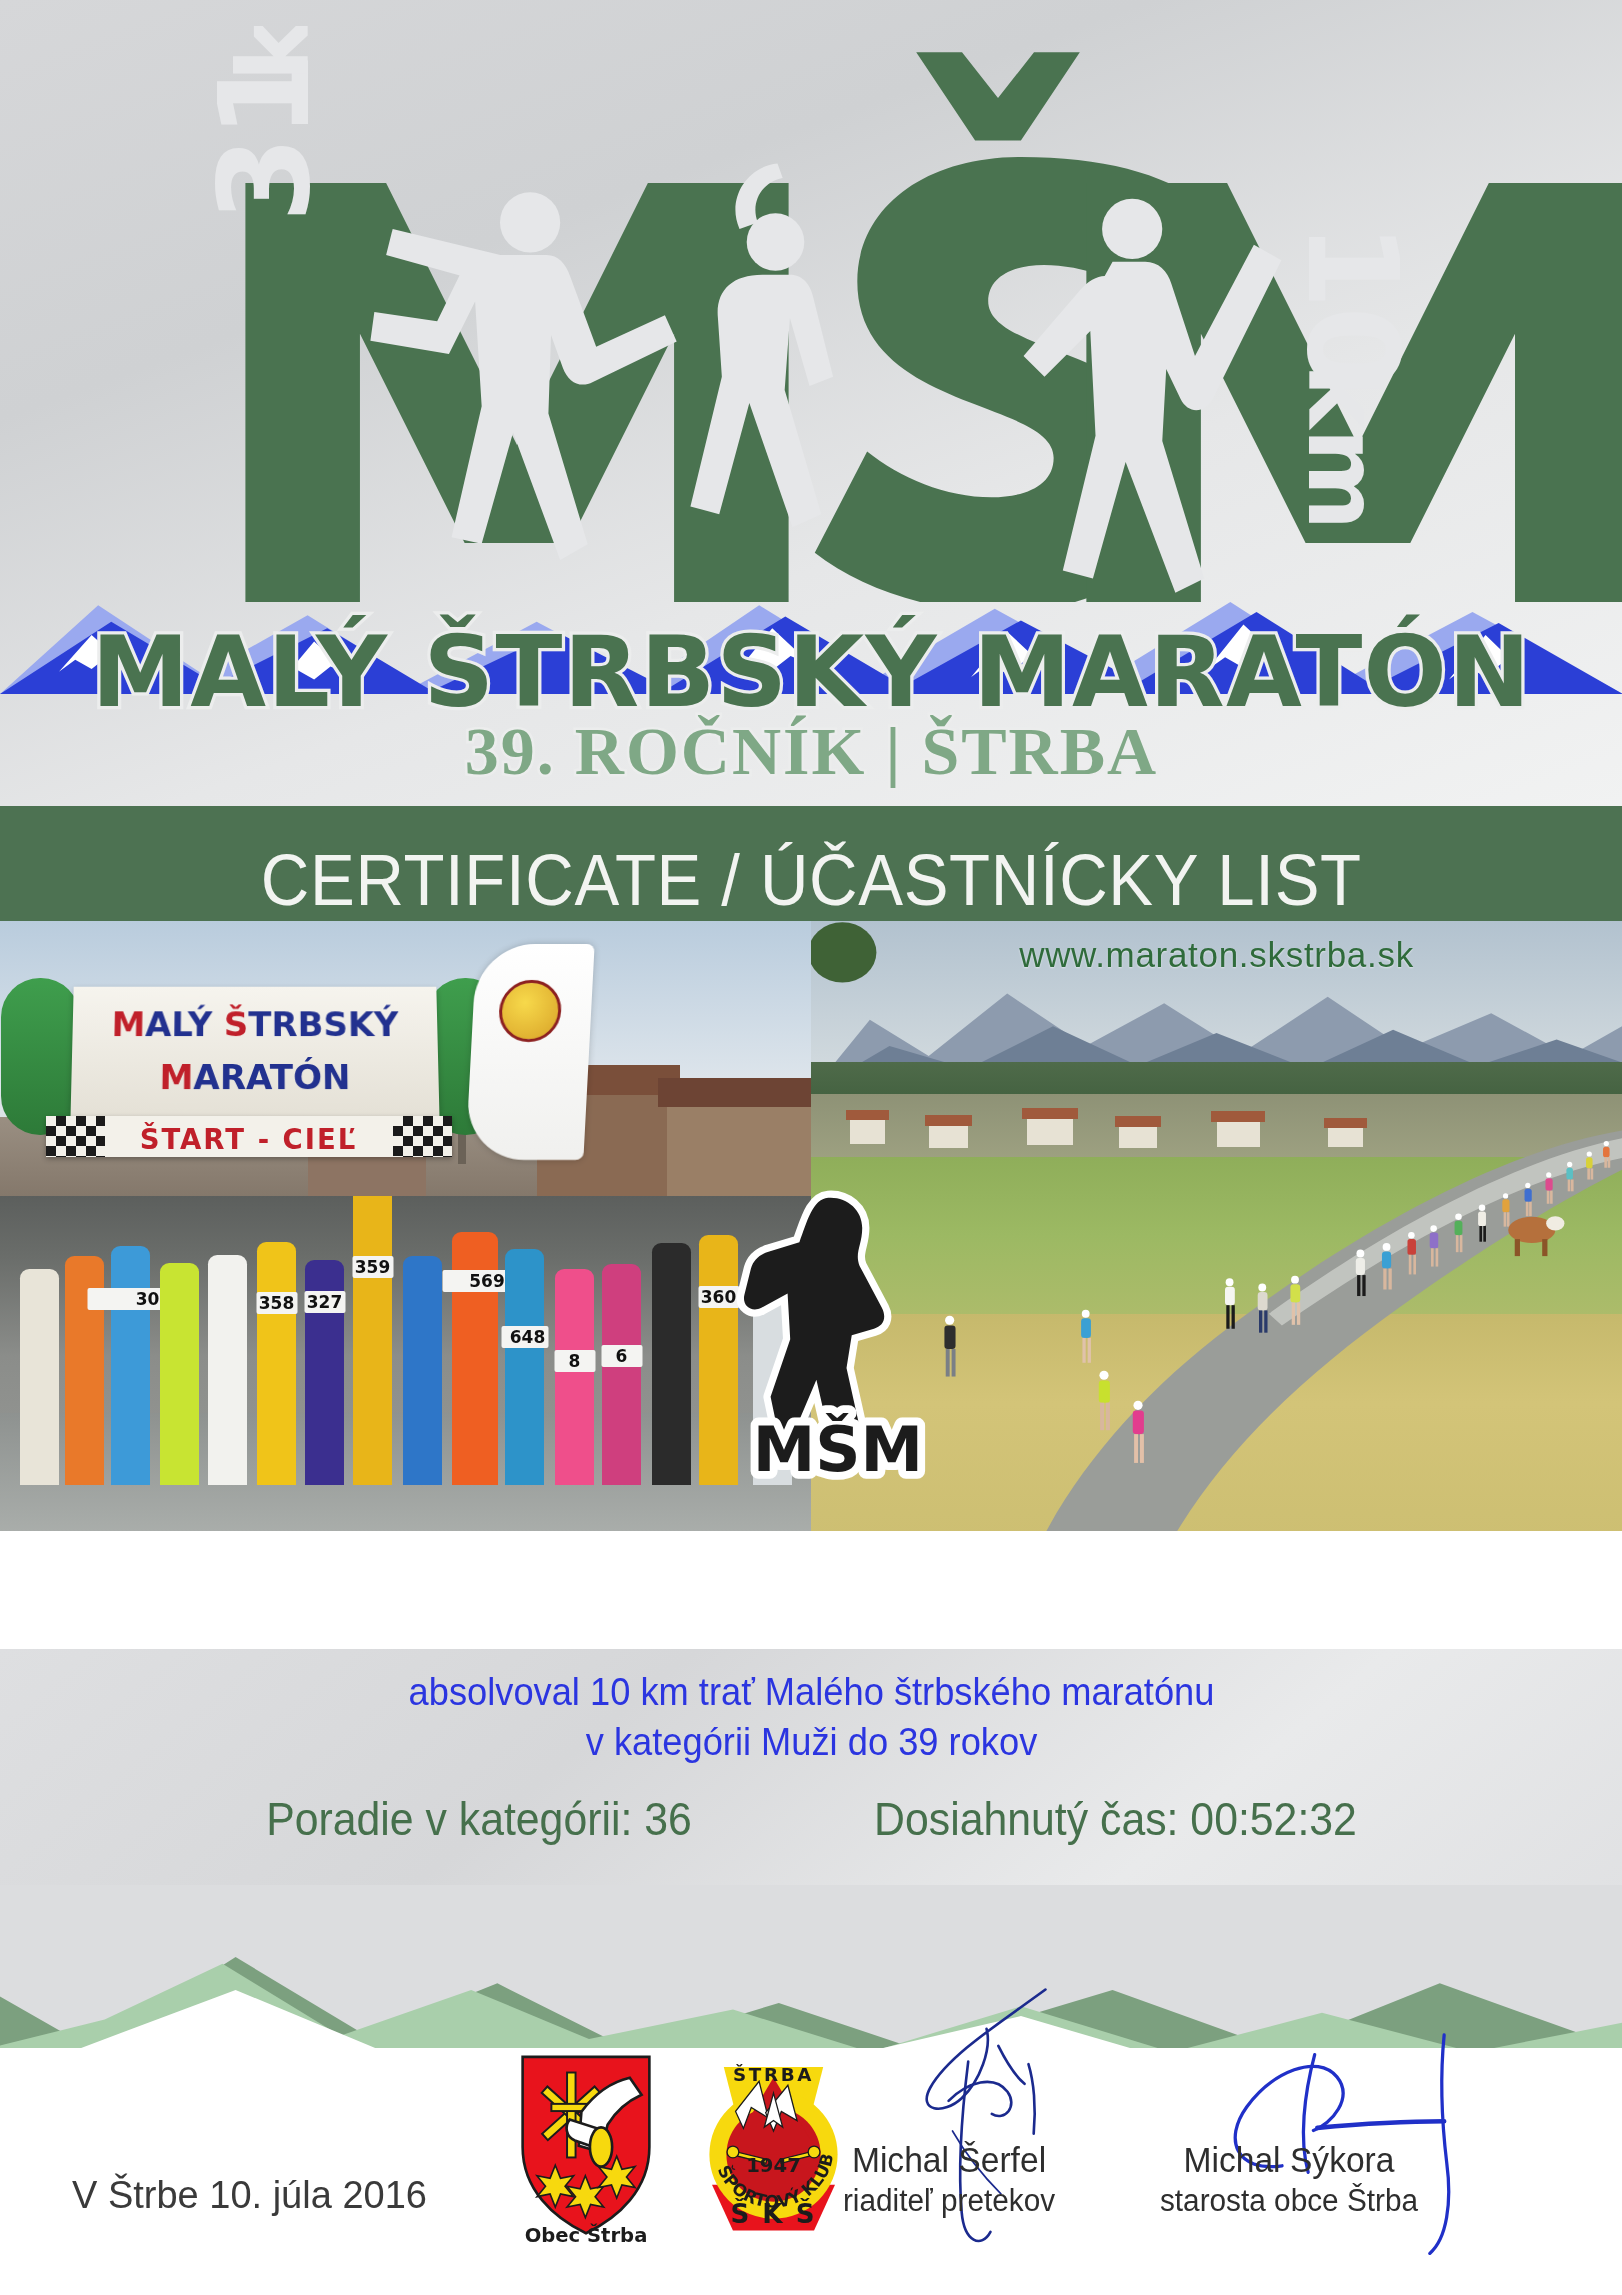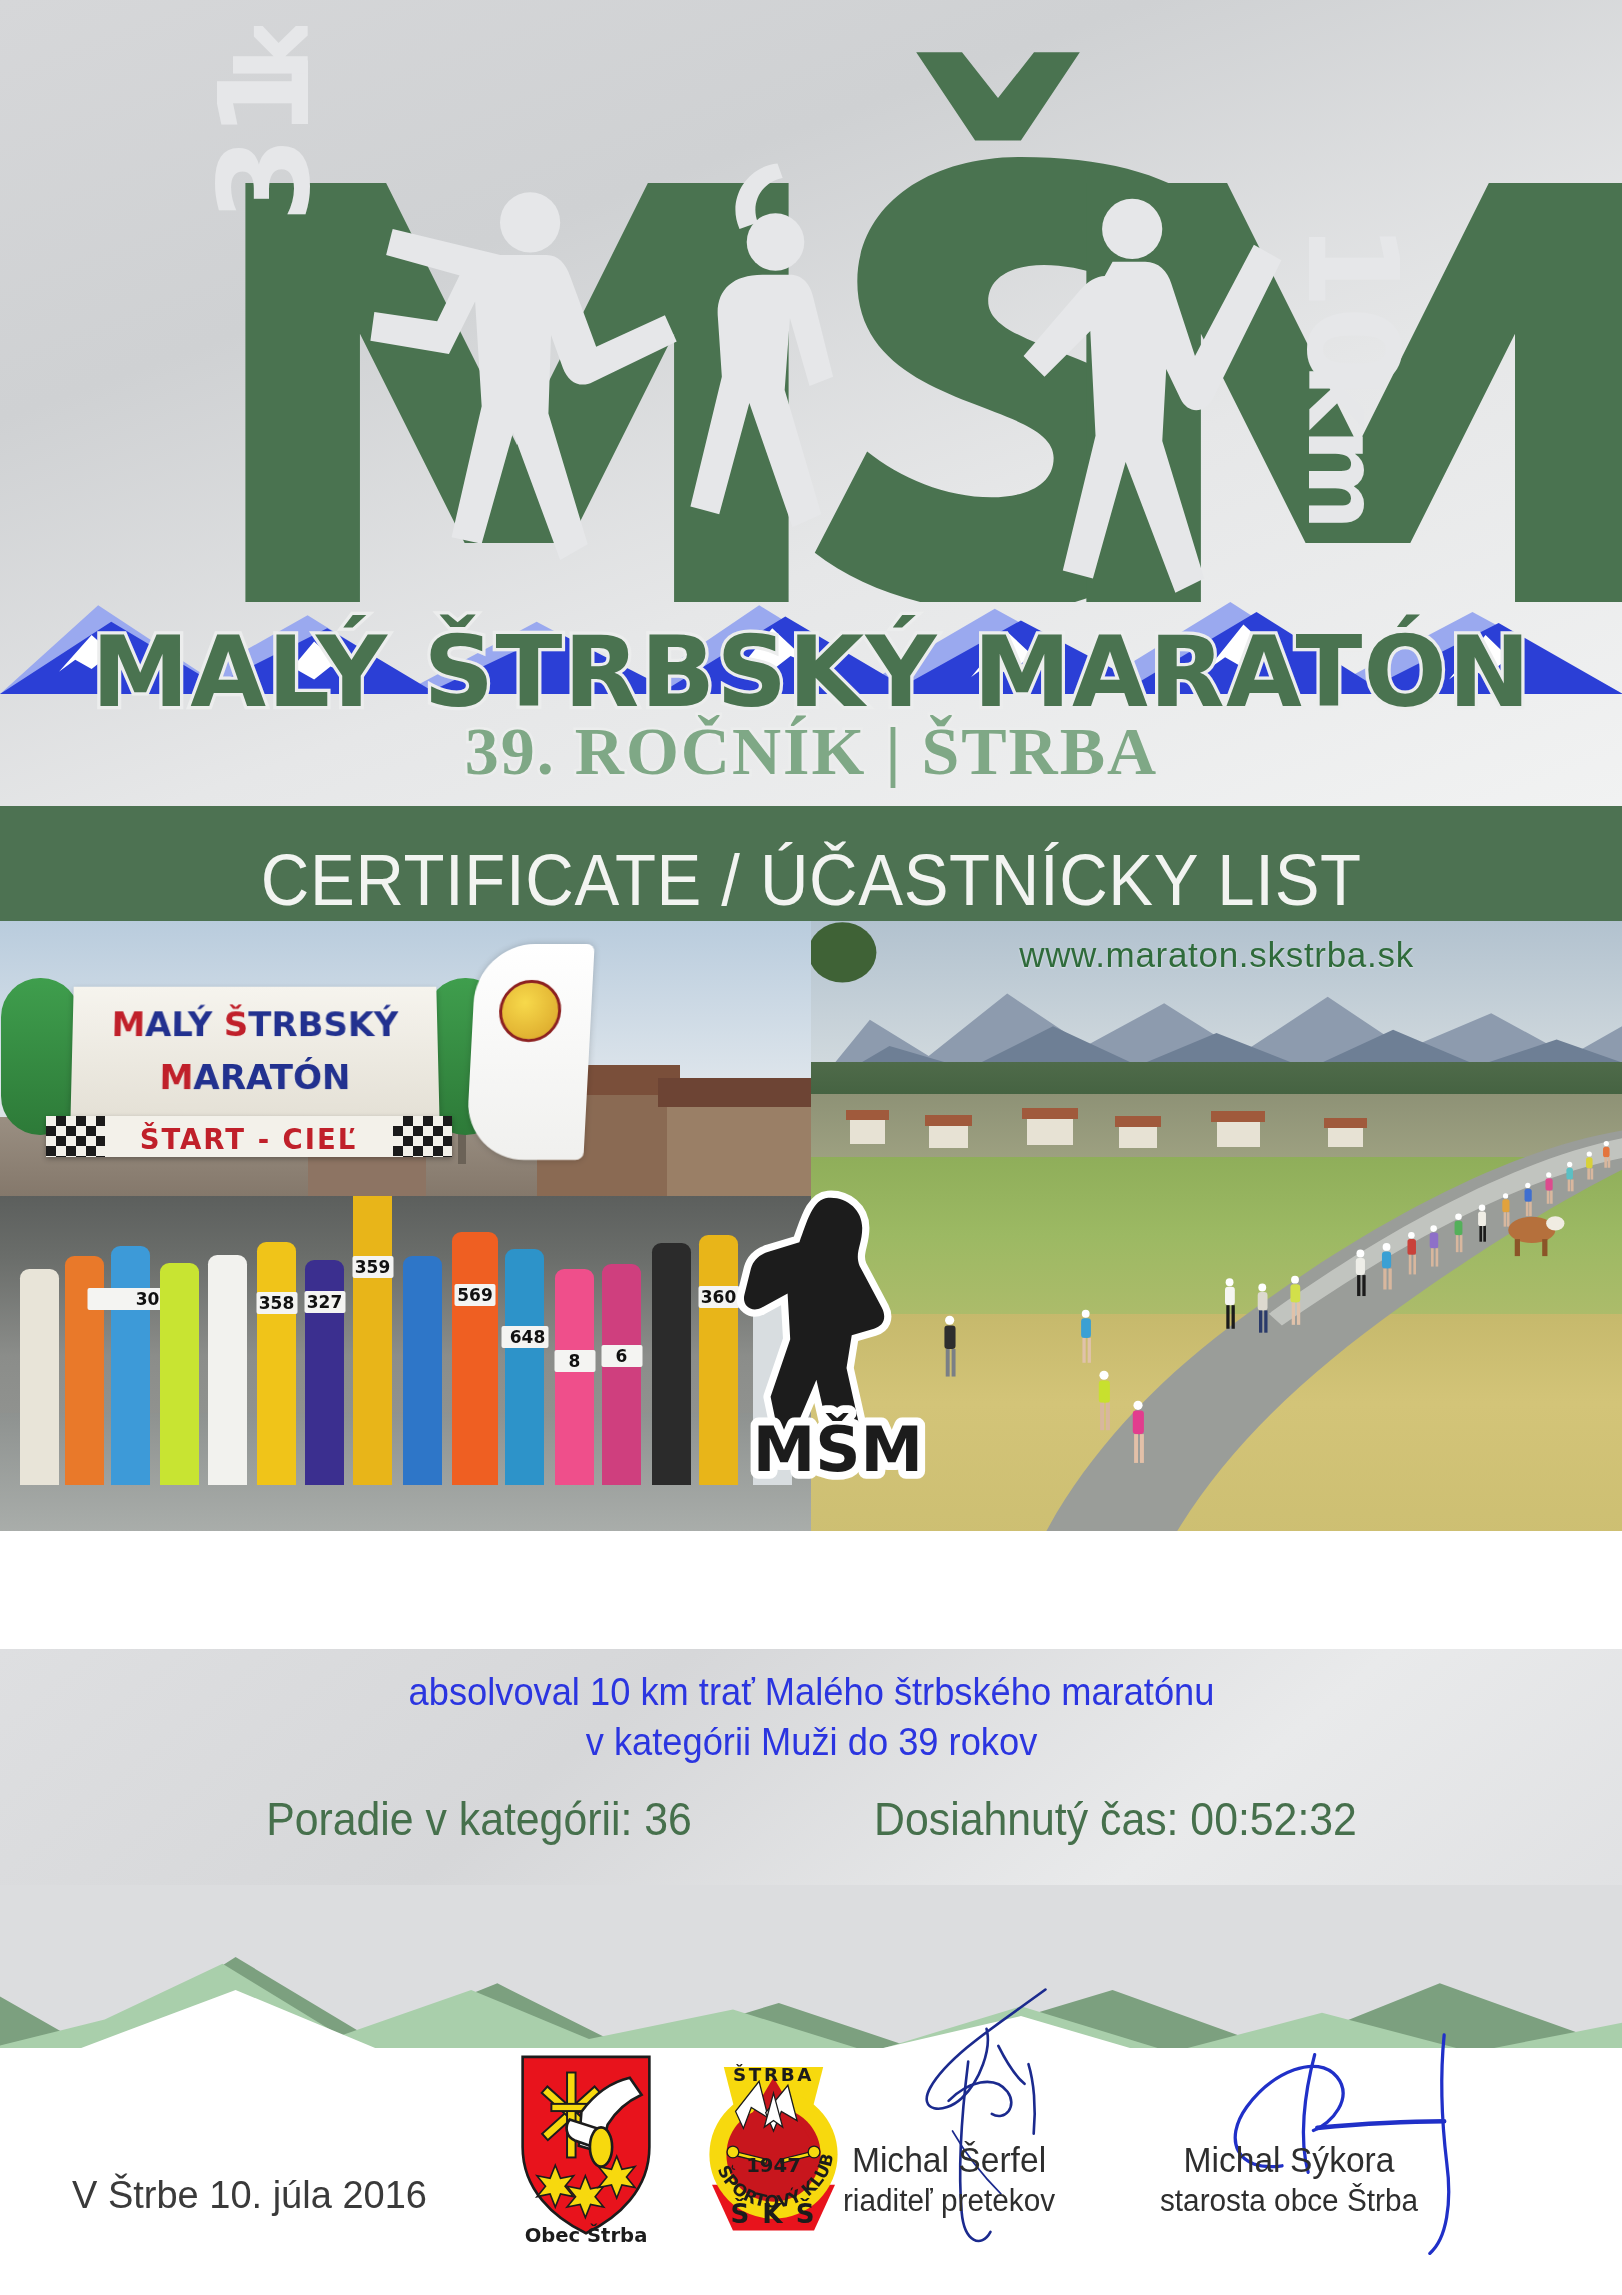--- a/index.html
+++ b/index.html
@@ -320,21 +320,21 @@
             <span class="bib" style="top:50px;">358</span>
           </div>
         <div class="runner" style="left:305px;height:225px;background:#3b2f8f;">
             <span class="bib" style="top:31px;">327</span>
           </div>
         <div class="runner" style="left:353px;height:301px;background:#e8b519;margin-top:19px;">
             <span class="bib" style="top:72px;">359</span>
           </div>
         <div class="runner" style="left:403px;height:229px;background:#2e76c8;"></div>
         <div class="runner" style="left:452px;height:253px;background:#ef5f22;width:46px;">
-            <span class="bib" style="top:52px;">569</span>
+            <span class="bib" style="top:38px;padding-left:24px;">569</span>
           </div>
         <div class="runner" style="left:505px;height:236px;background:#2d93c9;">
             <span class="bib" style="top:77px;padding-left:6px;">648</span>
           </div>
         <div class="runner" style="left:555px;height:216px;background:#ef4f8b;">
             <span class="bib" style="top:81px;">8</span>
           </div>
         <div class="runner" style="left:602px;height:221px;background:#cf3f7e;">
             <span class="bib" style="top:81px;">6</span>
           </div>

